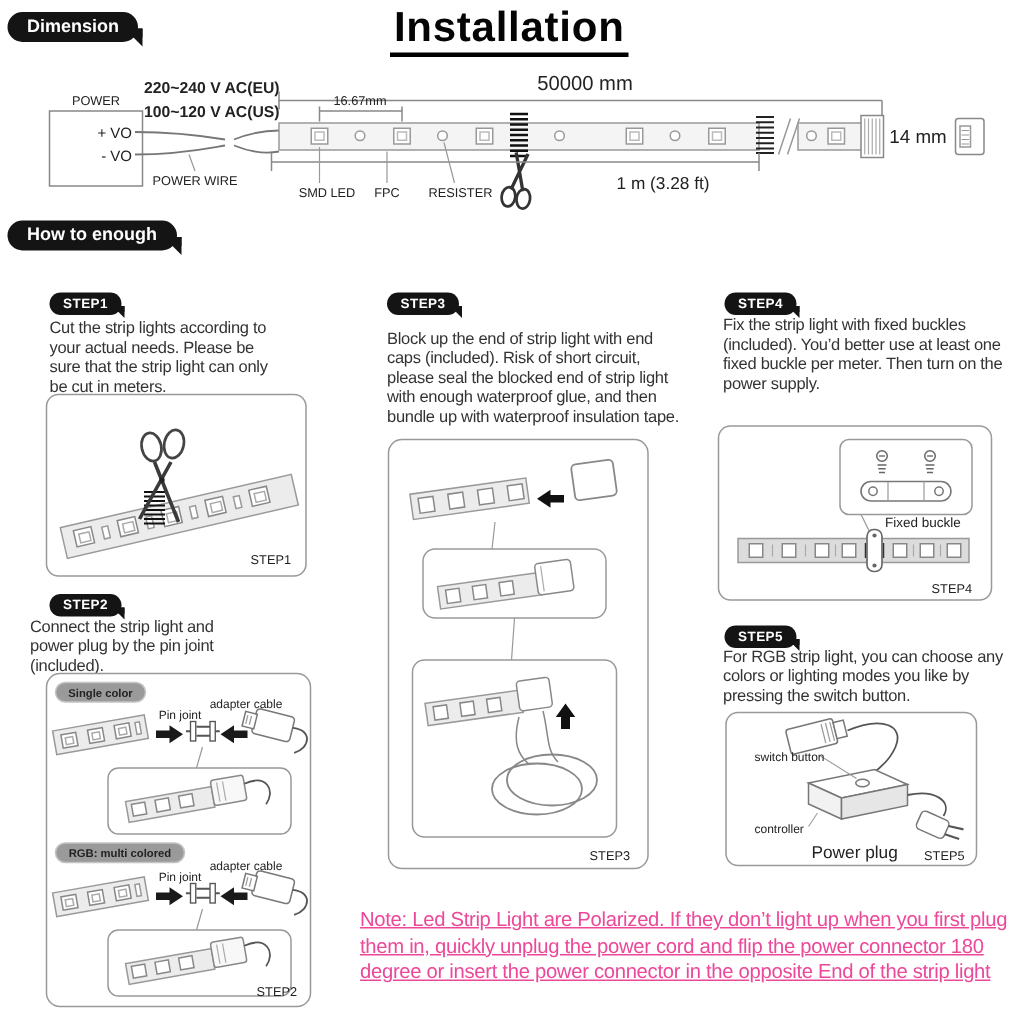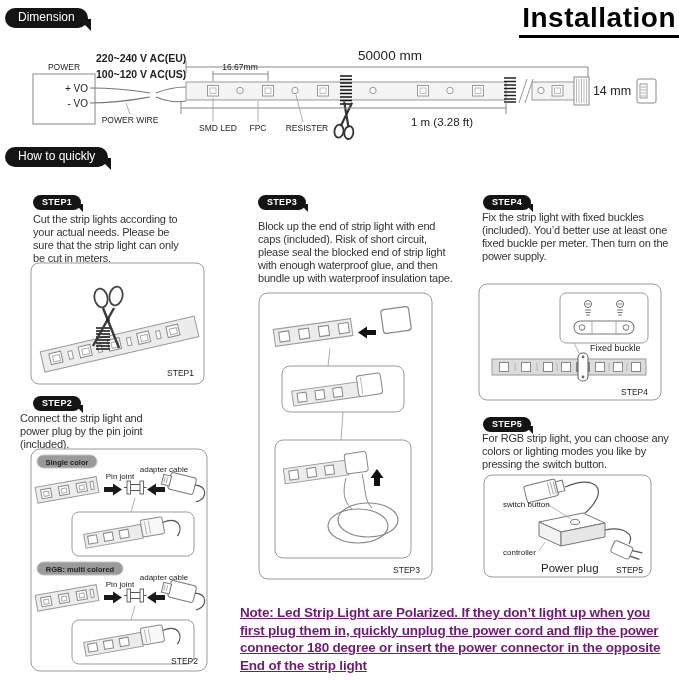--- a/index.html
+++ b/index.html
@@ -1,32 +1,32 @@
 <!DOCTYPE html>
 <html><head>
 <meta charset="utf-8">
 <style>
   html,body{margin:0;padding:0;background:#fff;}
   .page{position:relative;width:679px;height:681px;background:#fff;overflow:hidden;
         font-family:"Liberation Sans",sans-serif;color:#222;}
   
-  .bubble{position:absolute;background:#141414;color:#fff;font-weight:normal;
+  .bubble{position:absolute;background:#141414;color:#fff;font-weight:bold;
           border-radius:11px;padding:3px 13px 4px;font-size:12px;line-height:13px;}
   .bubble::after{content:"";position:absolute;right:-3px;bottom:-3px;
           border:6px solid transparent;border-top-color:#141414;border-right-color:#141414;}
   .step-badge{position:absolute;background:#141414;color:#fff;font-weight:bold;
           border-radius:8px;padding:2px 9px 3px;font-size:9px;line-height:10px;letter-spacing:.3px;}
   .step-badge::after{content:"";position:absolute;right:-2px;bottom:-2px;
           border:4px solid transparent;border-top-color:#141414;border-right-color:#141414;}
-  .title-wrap{position:absolute;left:0;top:2px;width:100%;text-align:right;}
+  .title-wrap{position:absolute;left:0;top:2px;width:100%;text-align:center;}
   .title{display:inline-block;font-size:28px;font-weight:bold;letter-spacing:.5px;
          border-bottom:3px solid #000;padding:0 3px 1px;color:#050505;}
   .step-text{position:absolute;font-size:11px;line-height:13px;letter-spacing:-0.2px;color:#333;}
-  .note{position:absolute;left:240px;top:604px;width:436px;font-size:13.5px;font-weight:bold;
-        line-height:17.5px;color:#701a75;text-decoration:underline;letter-spacing:-0.2px;}
+  .note{position:absolute;left:240px;top:604px;width:436px;font-size:13.5px;font-weight:normal;
+        line-height:17.5px;color:#ec4899;text-decoration:underline;letter-spacing:-0.2px;}
   svg{position:absolute;overflow:visible;}
   svg text{font-family:"Liberation Sans",sans-serif;fill:#222;}
 </style>
 </head>
 <body>
 
 <div class="page">
 
   <div class="bubble" style="left:5px;top:8px;">Dimension</div>
   <div class="title-wrap">
@@ -125,21 +125,21 @@
     <text x="442" y="81" font-size="11.5" text-anchor="middle">1 m (3.28 ft)</text>
 
     <g stroke="#999" stroke-width="0.8" fill="none">
       <path d="M213,53 V77 M258,56 V77 M296,50 L303,77"></path>
     </g>
     <text x="218" y="86" font-size="8.5" text-anchor="middle">SMD LED</text>
     <text x="258" y="86" font-size="8.5" text-anchor="middle">FPC</text>
     <text x="307" y="86" font-size="8.5" text-anchor="middle">RESISTER</text>
   </svg>
 
-  <div class="bubble" style="left:5px;top:147px;">How to quickly</div>
+  <div class="bubble" style="left:5px;top:147px;">How to enough</div>
 
   <div class="step-badge" style="left:33px;top:195px;">STEP1</div>
   <div class="step-text" style="left:33px;top:213px;width:158px;">Cut the strip lights according to your actual needs. Please be sure that the strip light can only be cut in meters.</div>
 
   <svg style="left:30px;top:262px;" width="175" height="123" viewBox="0 0 175 123">
     <rect x="1" y="1" width="173" height="121" rx="8" fill="#fff" stroke="#999"></rect>
     <g transform="rotate(-13 88 80)">
       <rect x="10" y="72" width="158" height="21" fill="#ececec" stroke="#9a9a9a"></rect>
       <g fill="#fff" stroke="#888">
         <rect x="18" y="76" width="12" height="11"></rect>

